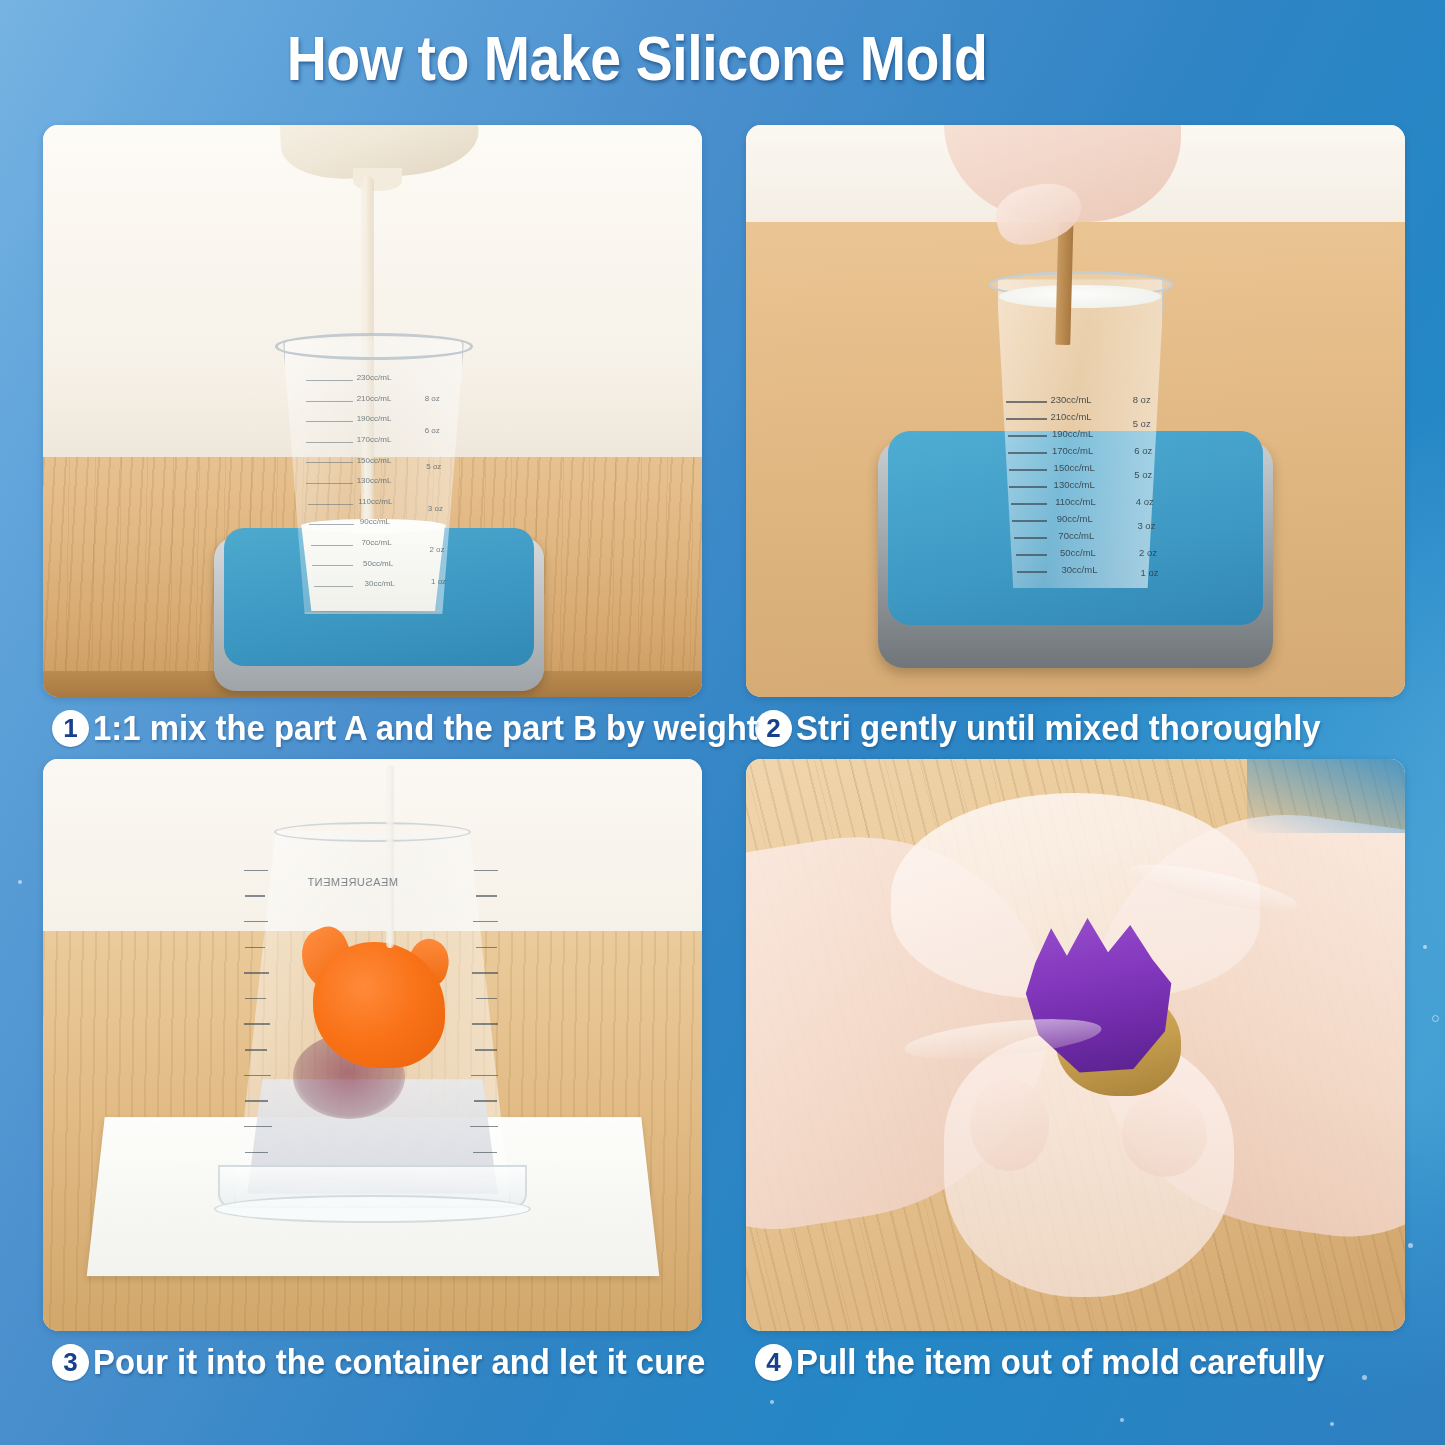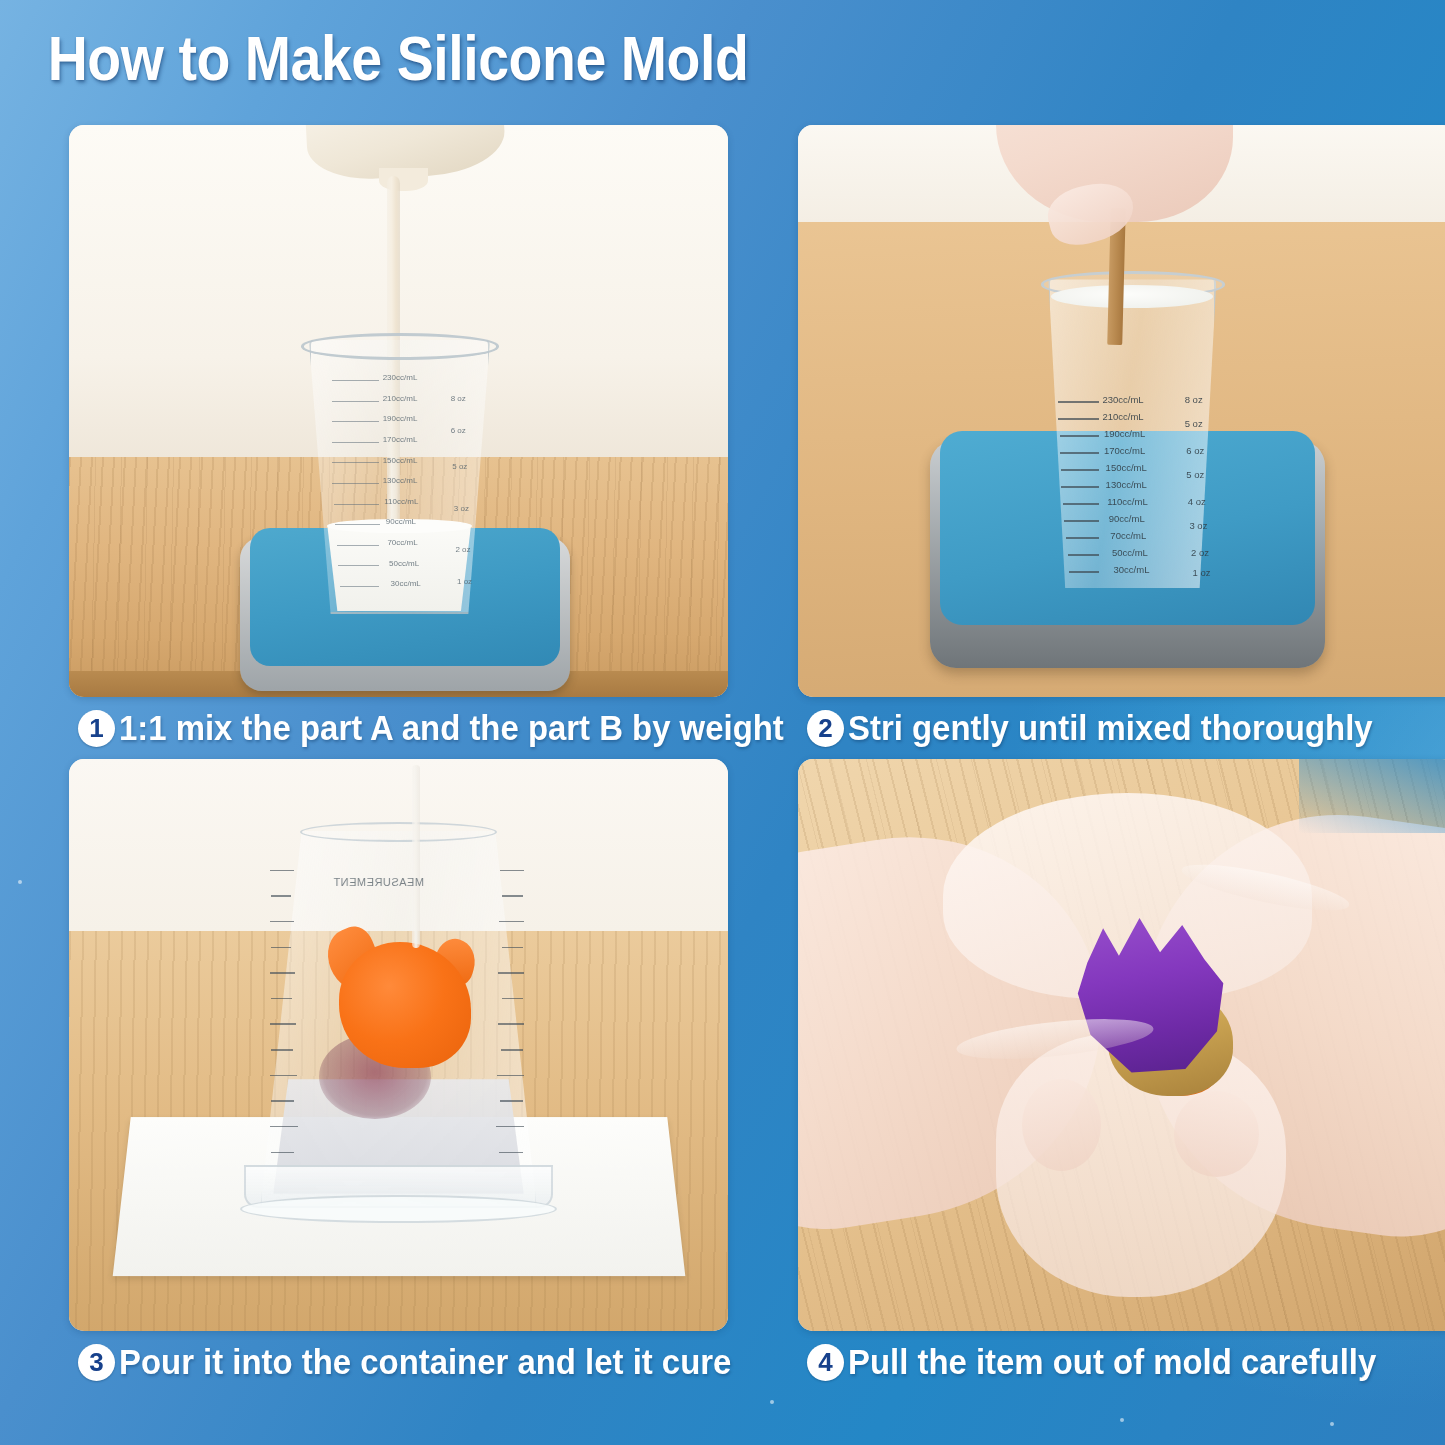--- a/index.html
+++ b/index.html
@@ -13,37 +13,37 @@
       radial-gradient(ellipse 700px 500px at 96% 76%, rgba(90,190,230,0.40) 0%, rgba(90,190,230,0) 62%),
       linear-gradient(118deg, #76B3E2 0%, #5FA3DA 14%, #4A8FCD 34%, #2F84C4 56%, #2487C6 74%, #2E7FC0 100%);
   }
 
   
   .bubbles { position:absolute; inset:0; pointer-events:none; }
   .bubble { position:absolute; border-radius:50%; background:rgba(255,255,255,0.55); }
   .bubble.hollow { background:transparent; border:1.5px solid rgba(255,255,255,0.5); }
 
   
-  .title-bar { position:absolute; left:0; top:22px; width:1275px; text-align:left; }
+  .title-bar { position:absolute; left:0; top:22px; width:1275px; text-align:center; }
   .title {
     display:inline-block;
     font-size:63px;
     font-weight:bold;
     color:#ffffff;
     letter-spacing:-0.5px;
     transform:scaleX(0.88);
     transform-origin:center;
     text-shadow:2px 3px 4px rgba(20,60,110,0.45), 0 1px 2px rgba(20,60,110,0.35);
     white-space:nowrap;
   }
 
   
   .grid { position:absolute; left:43px; top:125px; width:1362px; }
   .row { display:flex; gap:44px; }
-  .cell { width:659px;margin-left:26px; }
+  .cell { width:659px; }
 
   .panel {
     position:relative;
     width:659px; height:572px;
     border-radius:15px;
     overflow:hidden;
     background:#f3efe8;
     box-shadow:0 2px 7px rgba(10,50,90,0.20);
   }
   .panel-inner { position:absolute; inset:0; }

